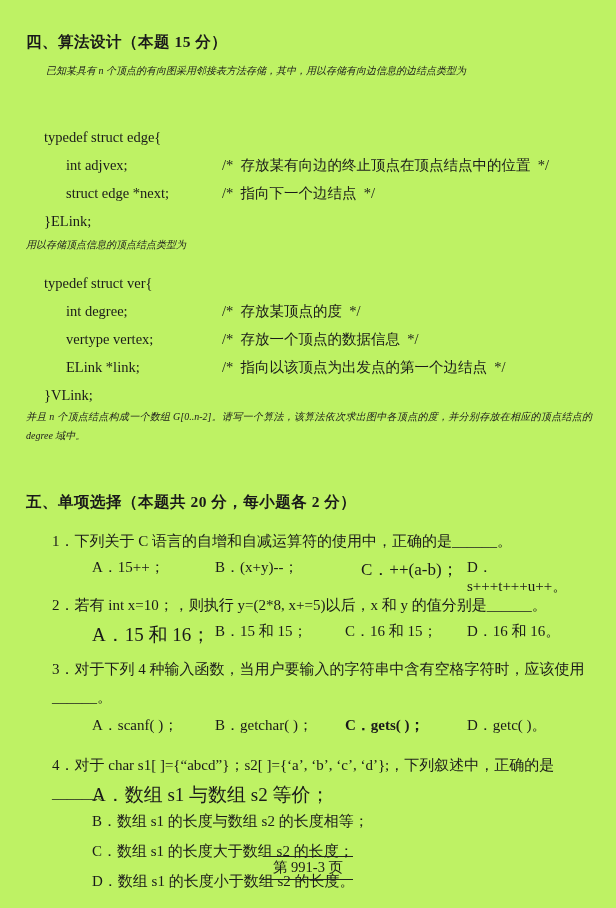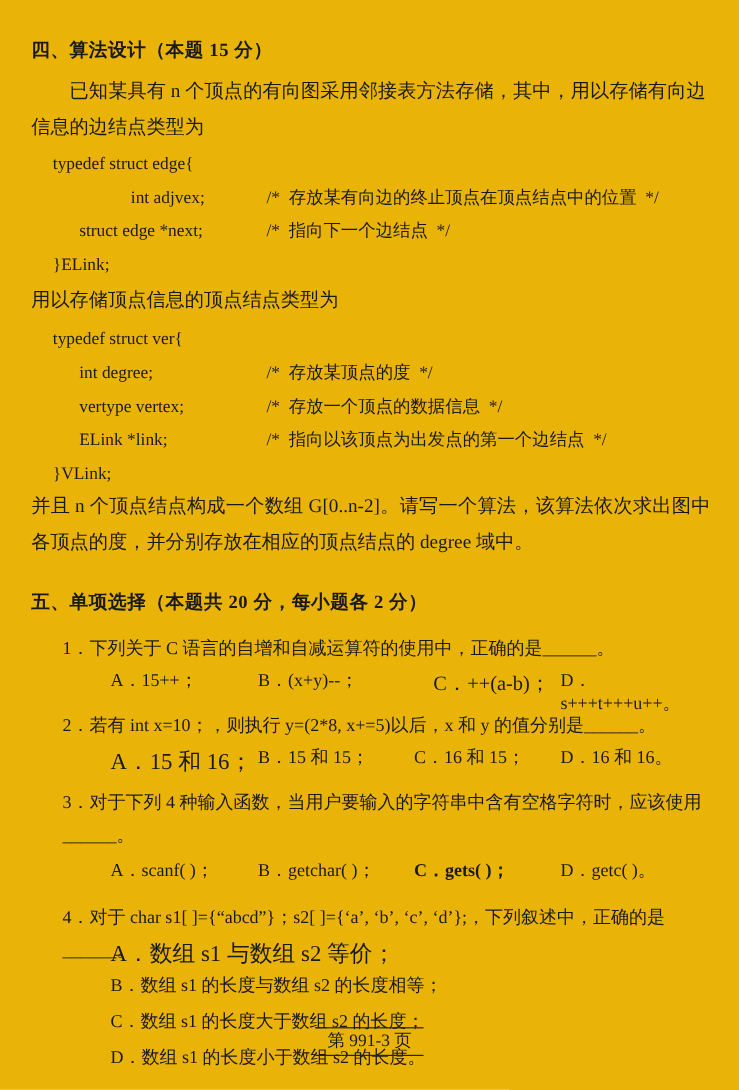--- a/index.html
+++ b/index.html
@@ -15,39 +15,40 @@
     position: relative;
     overflow: hidden;
   }
   .page {
     position: relative;
     width: 616px;
     height: 908px;
     padding: 0;
     box-sizing: border-box;
     
-    background: #eab308;
+    background: #bef264;
   }
   .content {
     position: absolute;
     left: 0;
     top: 0;
     width: 616px;
   }
   .section-title {
     font-size: 15.5px;
     font-weight: bold;
     letter-spacing: 0.5px;
     margin: 0;
   }
   .para {
-    font-size: 16px;
+    font-size: 10px;
     line-height: 1.85;
     margin: 0;
     text-align: justify;
+    font-style: italic;
   }
   .indent {
     text-indent: 2em;
   }
   .code-line {
     font-size: 14.5px;
     line-height: 1.9;
     margin: 0;
     white-space: pre;
   }
@@ -80,21 +81,21 @@
 
 <div class="page">
   <div class="content">
 
     <div class="abs section-title" style="left:26px; top:32px;">四、算法设计（本题 15 分）</div>
 
     <div class="abs para indent" style="left:26px; top:62px; width:562px;">已知某具有 n 个顶点的有向图采用邻接表方法存储，其中，用以存储有向边信息的边结点类型为</div>
 
     <div class="abs code-line" style="left:44px; top:124px;">typedef struct edge{</div>
 
-    <div class="abs code-line" style="left:66px; top:152px;margin-left:43px;">int adjvex;</div>
+    <div class="abs code-line" style="left:66px; top:152px;">int adjvex;</div>
     <div class="abs code-line" style="left:222px; top:152px;">/*  存放某有向边的终止顶点在顶点结点中的位置  */</div>
 
     <div class="abs code-line" style="left:66px; top:180px;">struct edge *next;</div>
     <div class="abs code-line" style="left:222px; top:180px;">/*  指向下一个边结点  */</div>
 
     <div class="abs code-line" style="left:44px; top:208px;">}ELink;</div>
 
     <div class="abs para" style="left:26px; top:236px; width:562px;">用以存储顶点信息的顶点结点类型为</div>
 
     <div class="abs code-line" style="left:44px; top:270px;">typedef struct ver{</div>

